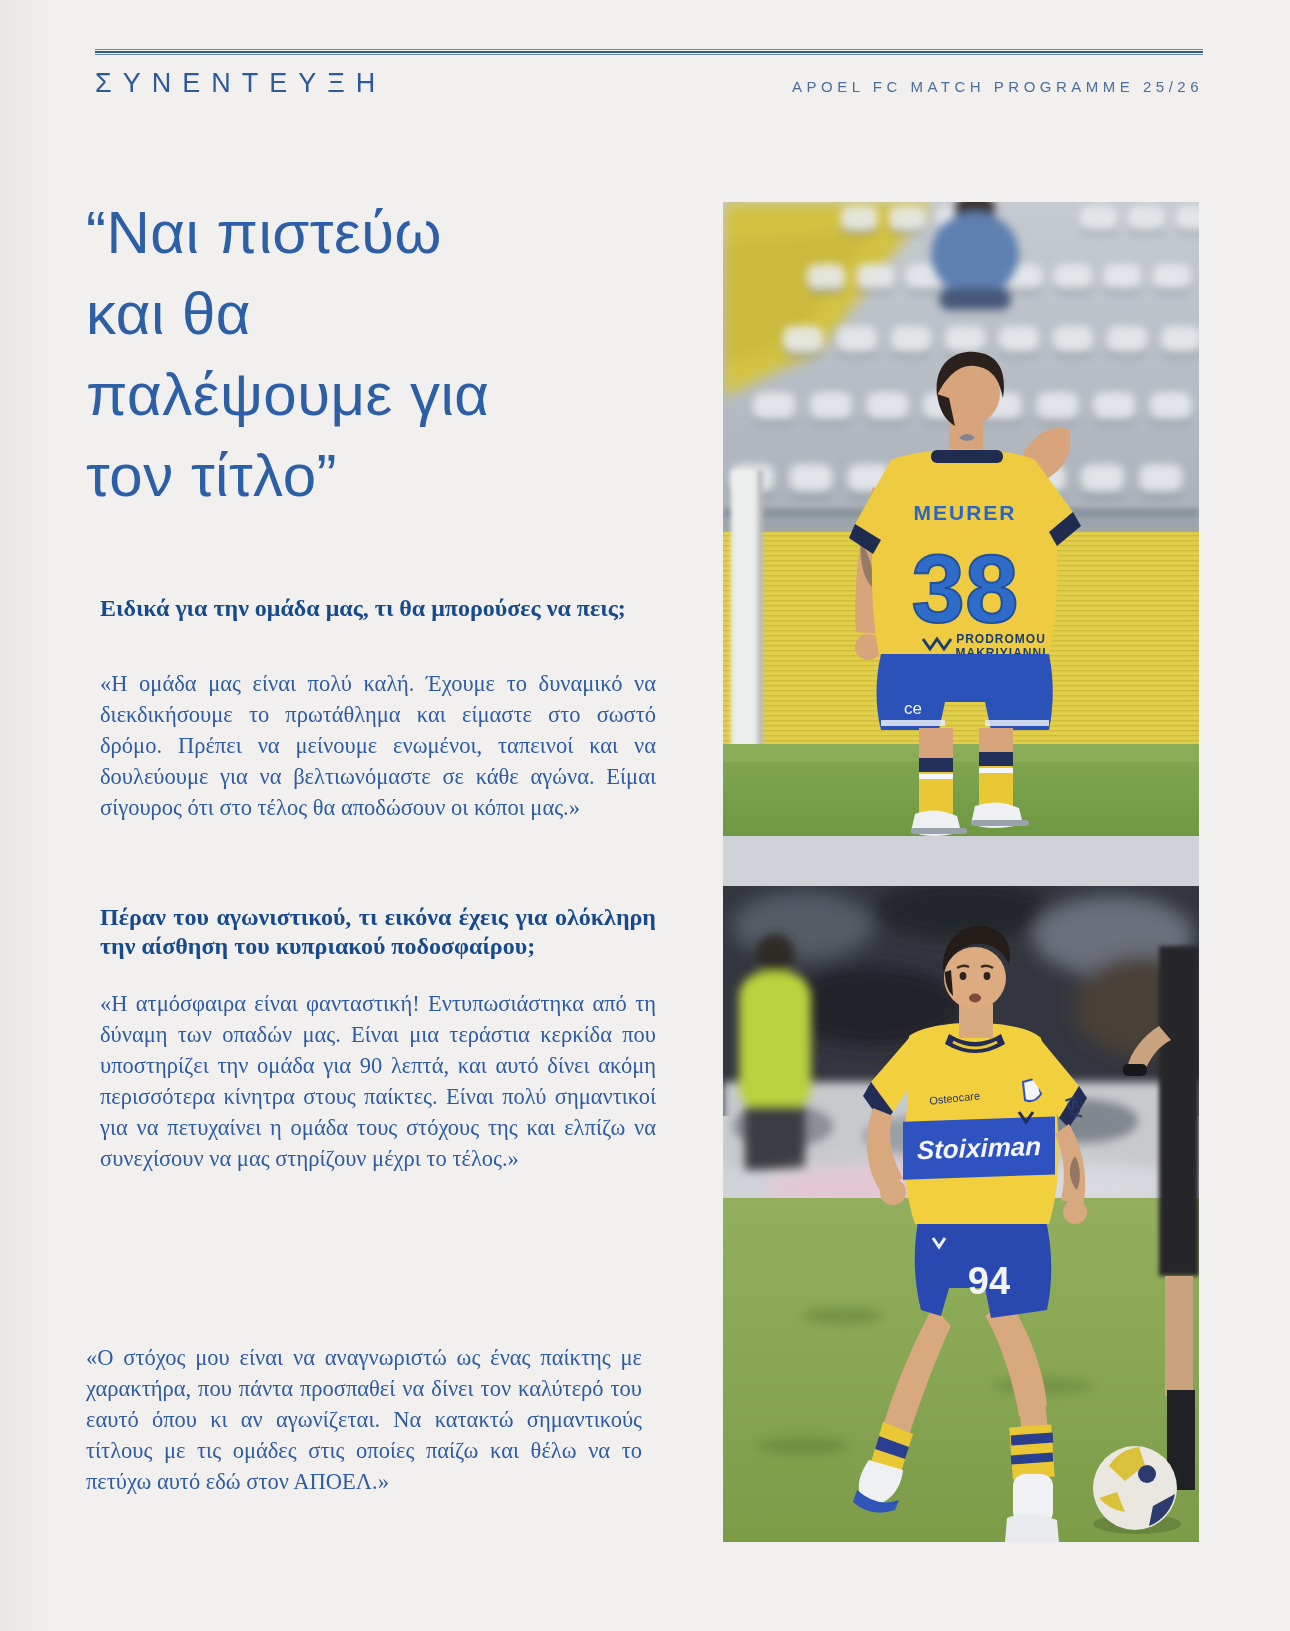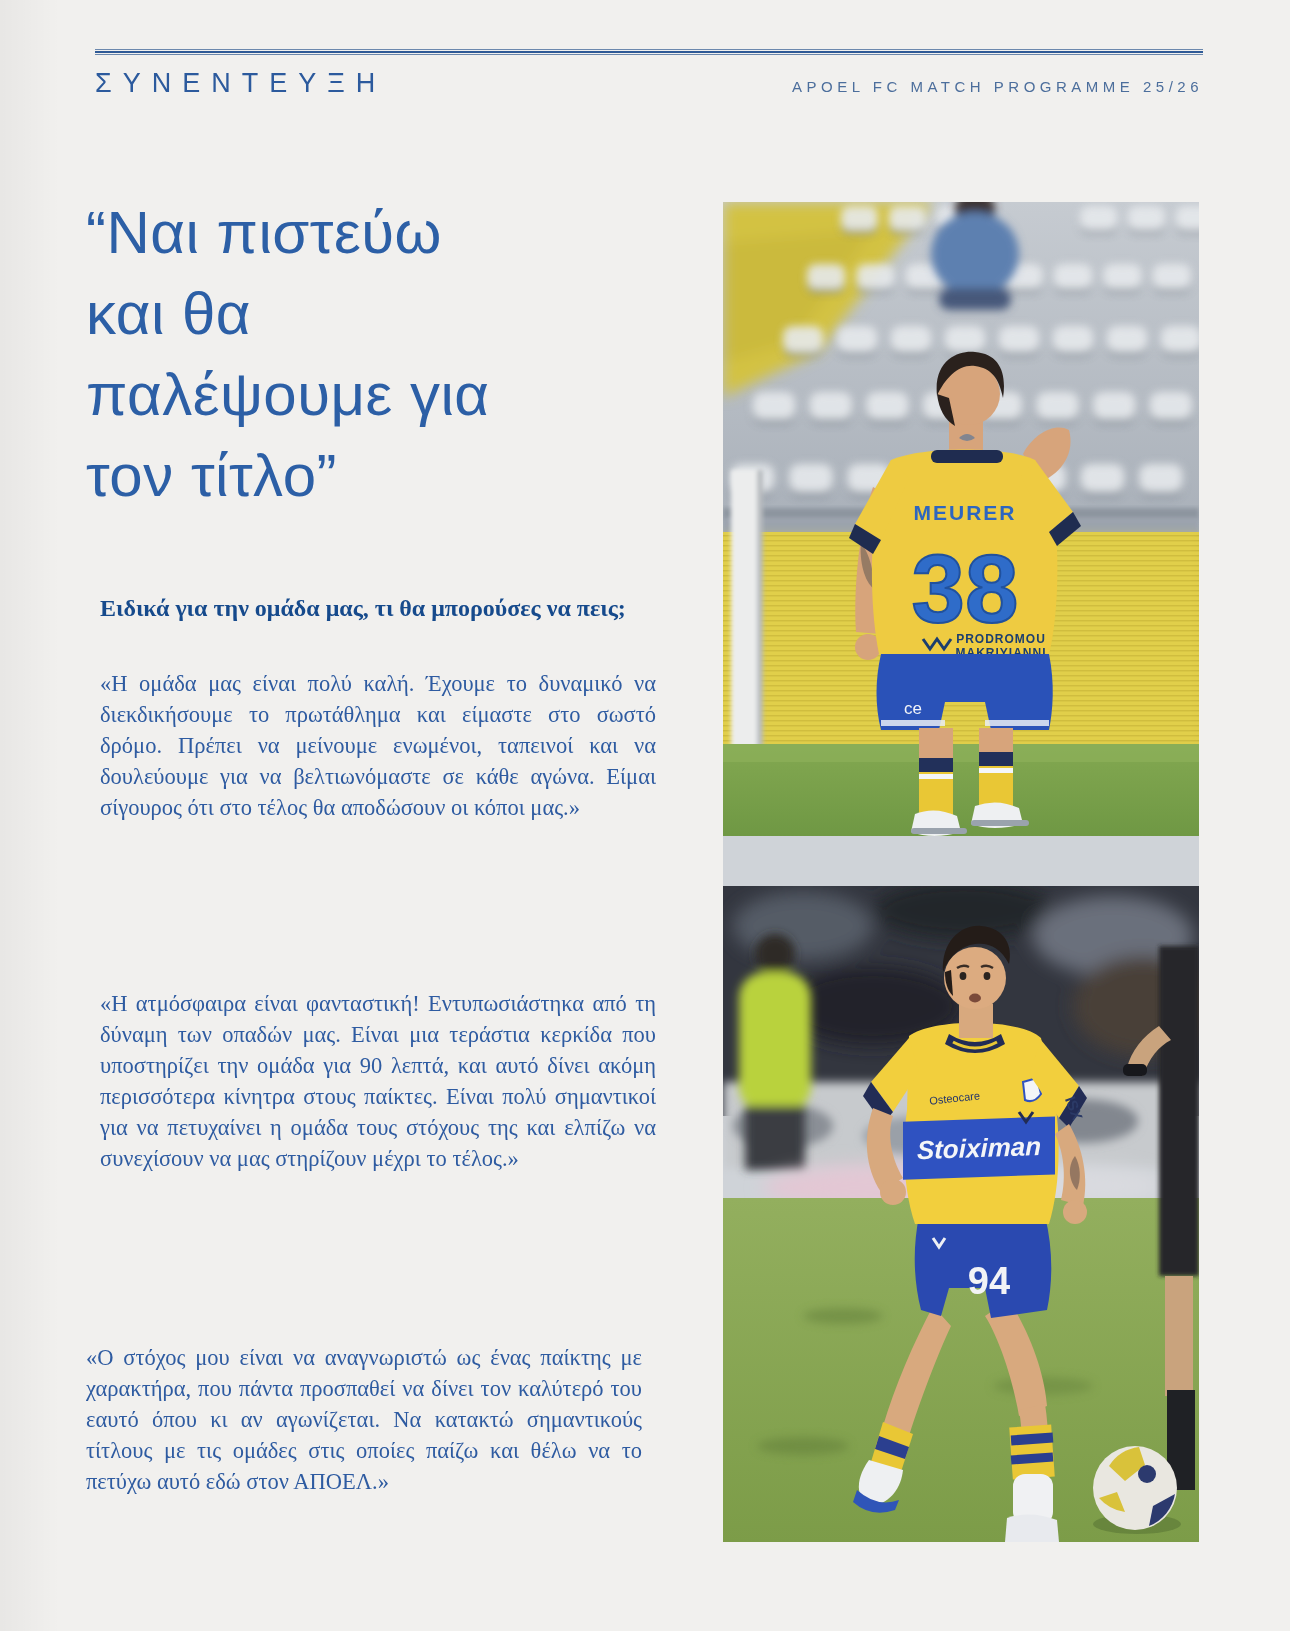--- a/index.html
+++ b/index.html
@@ -88,20 +88,21 @@
   <div class="headline">
     <div>“Ναι πιστεύω</div>
     <div>και θα</div>
     <div>παλέψουμε για</div>
     <div>τον τίτλο”</div>
   </div>
 
   <div class="question q1">Ειδικά για την ομάδα μας, τι θα μπορούσες να πεις;</div>
   <div class="answer a1">«Η ομάδα μας είναι πολύ καλή. Έχουμε το δυναμικό να διεκδικήσουμε το πρωτάθλημα και είμαστε στο σωστό δρόμο. Πρέπει να μείνουμε ενωμένοι, ταπεινοί και να δουλεύουμε για να βελτιωνόμαστε σε κάθε αγώνα. Είμαι σίγουρος ότι στο τέλος θα αποδώσουν οι κόποι μας.»</div>
 
+  <div class="question q2">Πέραν του αγωνιστικού, τι εικόνα έχεις για ολόκληρη την αίσθηση του κυπριακού ποδοσφαίρου;</div>
   <div class="answer a2">«Η ατμόσφαιρα είναι φανταστική! Εντυπωσιάστηκα από τη δύναμη των οπαδών μας. Είναι μια τεράστια κερκίδα που υποστηρίζει την ομάδα για 90 λεπτά, και αυτό δίνει ακόμη περισσότερα κίνητρα στους παίκτες. Είναι πολύ σημαντικοί για να πετυχαίνει η ομάδα τους στόχους της και ελπίζω να συνεχίσουν να μας στηρίζουν μέχρι το τέλος.»</div>
 
   <div class="answer a3">«Ο στόχος μου είναι να αναγνωριστώ ως ένας παίκτης με χαρακτήρα, που πάντα προσπαθεί να δίνει τον καλύτερό του εαυτό όπου κι αν αγωνίζεται. Να κατακτώ σημαντικούς τίτλους με τις ομάδες στις οποίες παίζω και θέλω να το πετύχω αυτό εδώ στον ΑΠΟΕΛ.»</div>
 
   <div class="photo photo-top">
     <svg width="476" height="634" viewBox="0 0 476 634" xmlns="http://www.w3.org/2000/svg">
       <defs>
         <filter id="b2" x="-20%" y="-20%" width="140%" height="140%">
             <feGaussianBlur stdDeviation="2"></feGaussianBlur>
           </filter>

